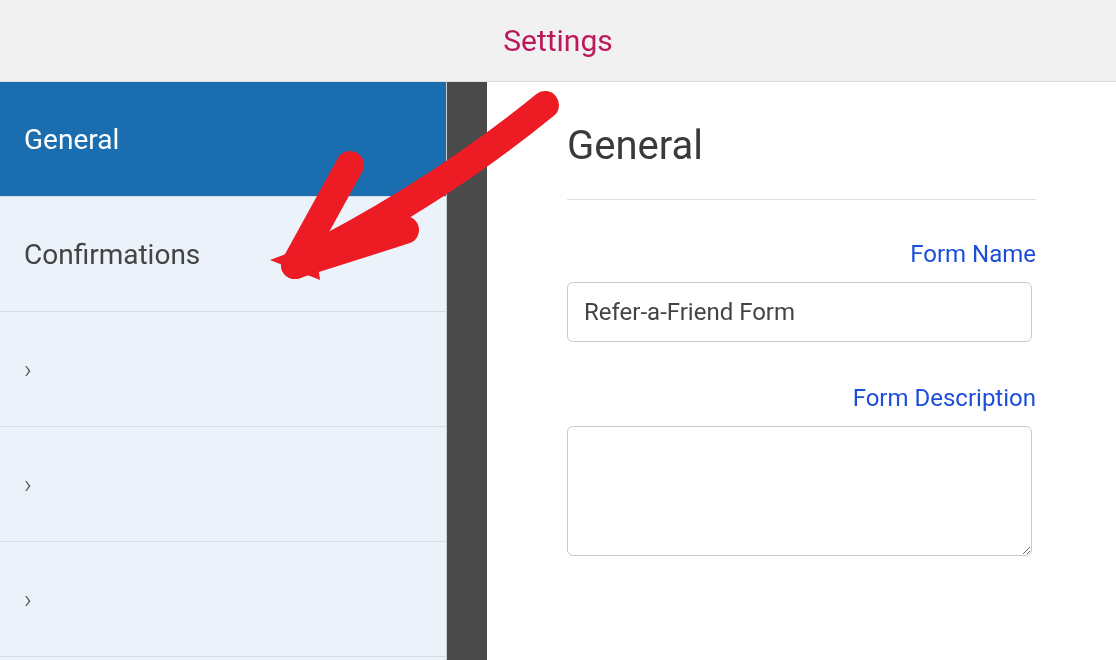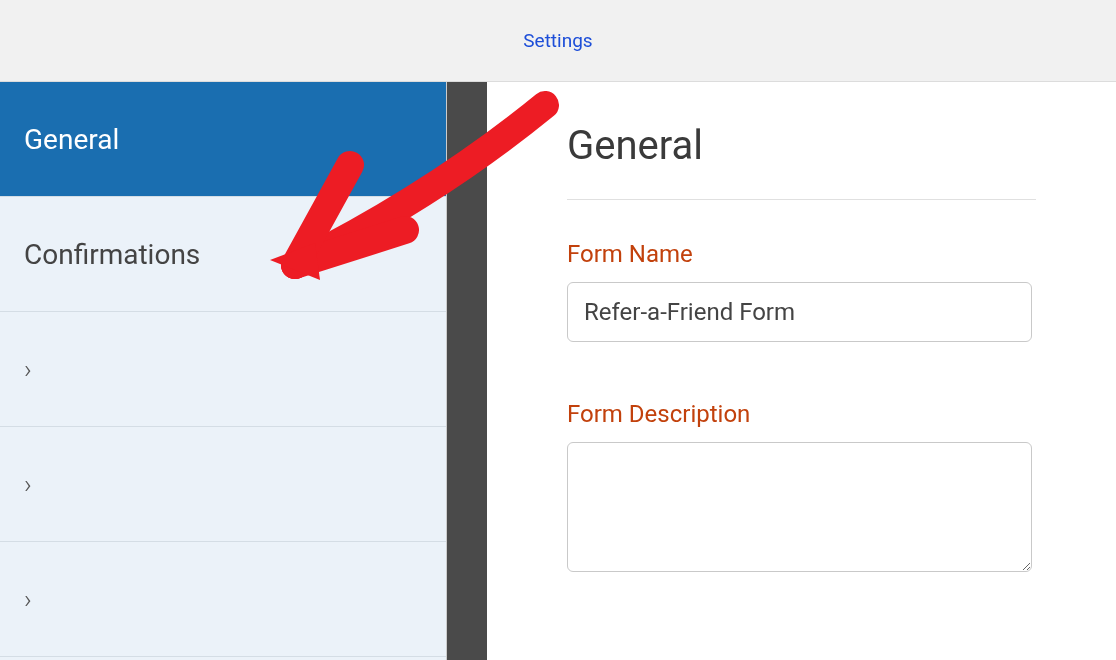--- a/index.html
+++ b/index.html
@@ -17,23 +17,23 @@
     }
     .header {
       height: 82px;
       background: #f1f1f1;
       display: flex;
       align-items: center;
       justify-content: center;
       border-bottom: 1px solid #dcdcdc;
     }
     .header-title {
-      font-size: 19px;
+      font-size: 30px;
       font-weight: 400;
-      color: #1d4ed8;
+      color: #be185d;
     }
     .content {
       display: flex;
       height: calc(100% - 82px);
     }
     .sidebar {
       width: 447px;
       background: #ebf2f9;
       border-right: 1px solid #ccc;
     }
@@ -75,33 +75,34 @@
       color: #3a3a3a;
       margin-bottom: 30px;
     }
     .divider {
       border: none;
       border-top: 1px solid #e0e0e0;
       margin-bottom: 40px;
     }
     .field-label {
       font-size: 24px;
-      color: #c2410c;
+      color: #1d4ed8;
       margin-bottom: 14px;
       display: block;
+      text-align: right;
     }
     .text-input {
       width: 465px;
       height: 60px;
       border: 1px solid #c9c9c9;
       border-radius: 6px;
       font-size: 24px;
       padding: 0 16px;
       color: #444;
-      margin-bottom: 58px;
+      margin-bottom: 42px;
     }
     .textarea-input {
       width: 465px;
       height: 130px;
       border: 1px solid #c9c9c9;
       border-radius: 6px;
       font-size: 24px;
       padding: 12px 16px;
       color: #444;
       resize: both;

